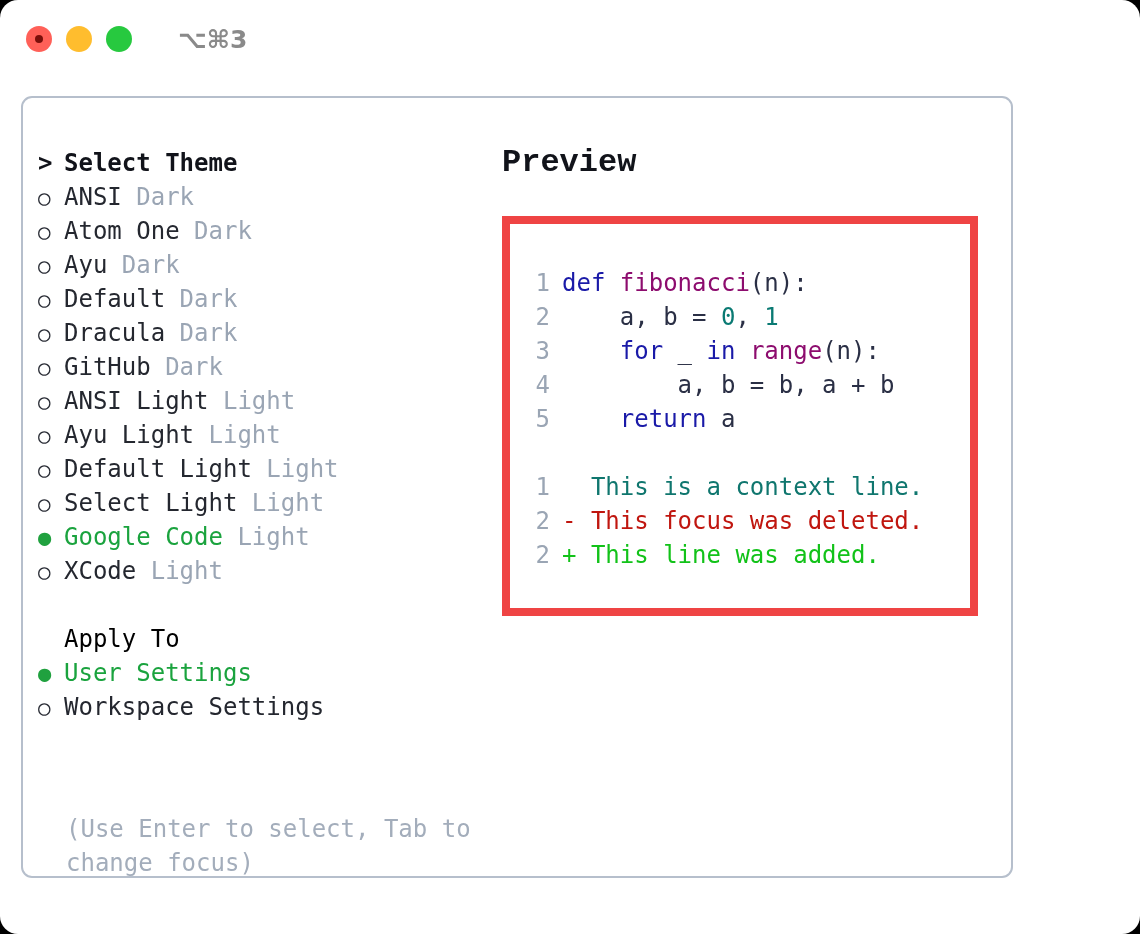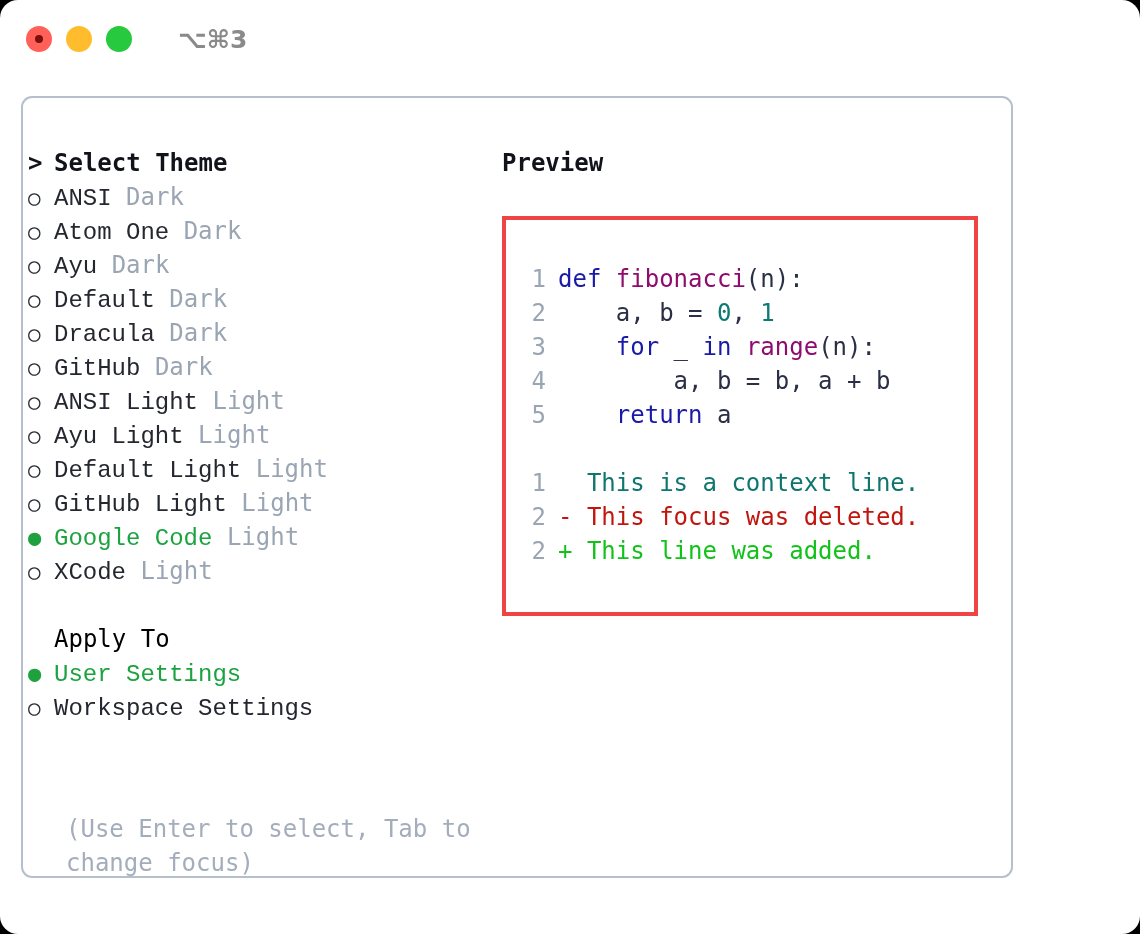--- a/index.html
+++ b/index.html
@@ -80,21 +80,21 @@
   #columns {
     position: absolute;
     left: 0; top: 0;
     width: 100%;
     height: 100%;
   }
 
   
   #left-col {
     position: absolute;
-    left: 5px;
+    left: 15px;
     top: 48px;
     width: 450px;
   }
 
   .row {
     height: 34px;
     line-height: 34px;
     font-size: 24px;
     white-space: nowrap;
     display: block;
@@ -113,21 +113,21 @@
   .bullet {
     display: inline-block;
     width: 26px;
     color: #2a2d36;
     font-size: 21px;
   }
   .bullet.on {
     color: #20a13f;
     font-size: 22px;
   }
-  .item-label { color: #24272f; font-family: Liberation Mono, monospace; }
+  .item-label { color: #24272f; }
   .item-label.selected { color: #1aa33e; margin-top: 32px; }
   .variant { color: #9aa5b4; text-align: center; }
 
   .spacer-row { height: 34px; }
 
   #hint {
     position: absolute;
     left: 15px;
     top: 714px;
     width: 420px;
@@ -138,30 +138,31 @@
   }
 
   
   #right-col {
     position: absolute;
     left: 479px;
     top: 48px;
     width: 500px;
   }
   #preview-title {
-    font-size: 24px;
+    font-size: 32px;
     font-weight: bold;
     color: #11131a;
     line-height: 34px;
+    font-family: Liberation Mono, monospace;
   }
   #preview-box {
     margin-top: 36px;
     width: 476px;
     height: 400px;
-    border: 4px solid #ef4444;
+    border: 8px solid #ef4444;
     background: #ffffff;
     box-sizing: border-box;
     position: relative;
   }
   #code-area {
     position: absolute;
     left: 10px;
     top: 42px;
     right: 6px;
   }
@@ -213,21 +214,21 @@
         <div id="theme-list">
             <div class="row"><span class="bullet">○</span><span class="item-label">ANSI</span> <span class="variant">Dark</span></div>
             <div class="row"><span class="bullet">○</span><span class="item-label">Atom One</span> <span class="variant">Dark</span></div>
             <div class="row"><span class="bullet">○</span><span class="item-label">Ayu</span> <span class="variant">Dark</span></div>
             <div class="row"><span class="bullet">○</span><span class="item-label">Default</span> <span class="variant">Dark</span></div>
             <div class="row"><span class="bullet">○</span><span class="item-label">Dracula</span> <span class="variant">Dark</span></div>
             <div class="row"><span class="bullet">○</span><span class="item-label">GitHub</span> <span class="variant">Dark</span></div>
             <div class="row"><span class="bullet">○</span><span class="item-label">ANSI Light</span> <span class="variant">Light</span></div>
             <div class="row"><span class="bullet">○</span><span class="item-label">Ayu Light</span> <span class="variant">Light</span></div>
             <div class="row"><span class="bullet">○</span><span class="item-label">Default Light</span> <span class="variant">Light</span></div>
-            <div class="row"><span class="bullet">○</span><span class="item-label">GitHub Light</span> <span class="variant">Light</span></div>
+            <div class="row"><span class="bullet">○</span><span class="item-label">Select Light</span> <span class="variant">Light</span></div>
             <div class="row"><span class="bullet on">●</span><span class="item-label selected">Google Code</span> <span class="variant">Light</span></div>
             <div class="row"><span class="bullet">○</span><span class="item-label">XCode</span> <span class="variant">Light</span></div>
           </div>
 
         <div class="spacer-row"></div>
 
         <div class="row">
           <span class="caret blank">&gt;</span><span>Apply To</span>
         </div>
 

